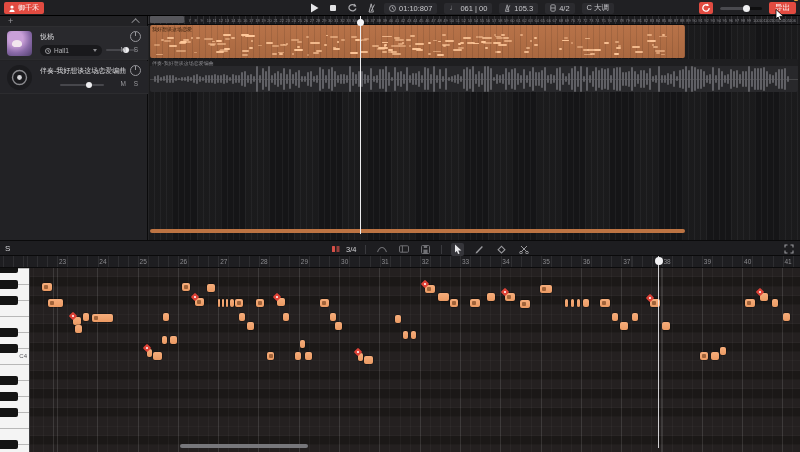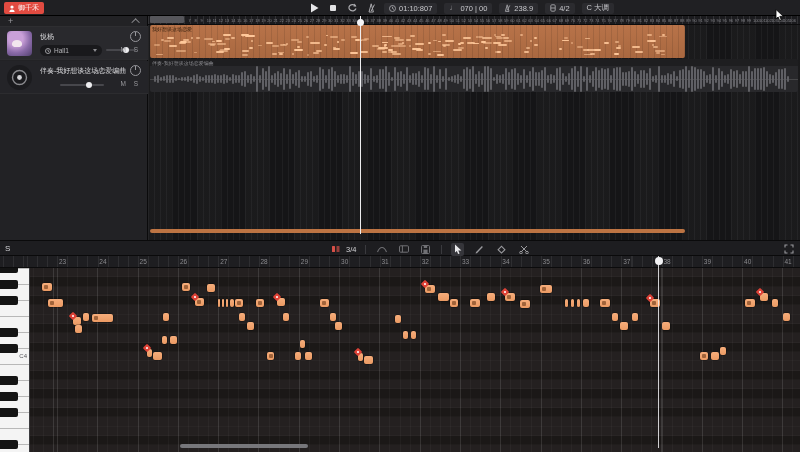--- a/index.html
+++ b/index.html
@@ -162,41 +162,58 @@
 
       <div class="chip">
         <svg width="7" height="7">
             <circle cx="3.5" cy="3.5" r="3" fill="none" stroke="#9a9a9e"></circle>
             <path d="M3.5,1.8 V3.5 L5,4.4" fill="none" stroke="#9a9a9e"></path>
           </svg>
         <span>01:10:807</span>
       </div>
       <div class="chip">
         <span class="nq">♩</span>
-        <span>070 | 00</span>
+        <span>061 | 00</span>
       </div>
       <div class="chip">
         <svg width="7" height="8">
             <path d="M1.4,7.4 L3.2,0.8 L5,7.4 Z" fill="none" stroke="#9a9a9e"></path>
             <line x1="3.2" y1="6.4" x2="5.8" y2="1.4" stroke="#9a9a9e"></line>
           </svg>
-        <span>238.9</span>
+        <span>105.3</span>
       </div>
       <div class="chip">
         <svg width="6" height="8">
             <rect x="0.8" y="0.8" width="4.4" height="6.4" rx="1" fill="none" stroke="#9a9a9e"></rect>
             <line x1="0.8" y1="4" x2="5.2" y2="4" stroke="#9a9a9e"></line>
           </svg>
         <span>4/2</span>
       </div>
       <div class="chip">
         <span>C 大调</span>
       </div>
     </div>
 
+    <div class="right-cluster">
+      <div class="ai-btn">
+        <svg width="10" height="10">
+            <path d="M8.2,5 a3.2,3.2 0 1 1 -1.3,-2.6" fill="none" stroke="#fff" stroke-width="1.3"></path>
+            <path d="M6.6,0.4 L8,2.8 L5.3,3.1 Z" fill="#fff"></path>
+          </svg>
+      </div>
+      <div class="vol">
+        <div class="vtrack"></div>
+        <div class="vfill"></div>
+        <div class="vthumb"></div>
+      </div>
+      <div class="export-btn" style="position:relative;">
+        <span>导出</span>
+        <div class="notif-dot"></div>
+      </div>
+    </div>
     <svg id="cursor" width="11" height="13">
       <path d="M1,0.5 L8.2,7.2 L4.8,7.4 L6.3,10.8 L4.6,11.5 L3.2,8.1 L1,9.6 Z" fill="#fff" stroke="#000" stroke-width="0.8"></path>
     </svg>
   </div>
 
   <div id="trackpanel">
     <div class="tp-head">
       <span>+</span>
       <div class="chev"></div>
     </div>

